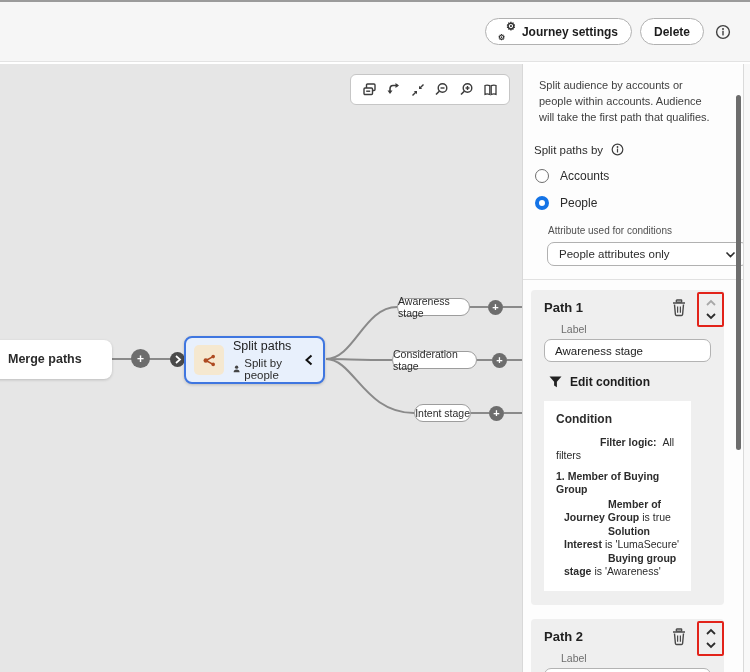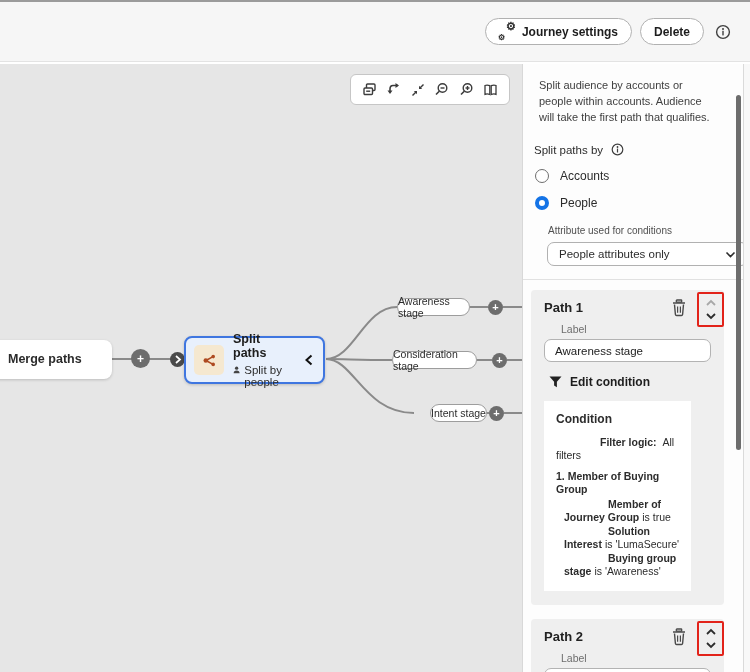--- a/index.html
+++ b/index.html
@@ -24,22 +24,22 @@
   .canvas { position:absolute; left:0; top:62px; width:522px; height:610px; background:#e6e6e6; overflow:hidden; }
   .lines { position:absolute; left:0; top:0; }
   .node { position:absolute; background:#fff; border-radius:8px; box-shadow:0 1px 3px rgba(0,0,0,.18); }
   .merge-node { left:-16px; top:276px; width:128px; height:39px; line-height:39px;
                 padding-left:24px; font-size:12.5px; font-weight:bold; }
   .split-node { left:184px; top:272px; width:141px; height:48px; background:#e8f0fc;
                 border:2px solid #3f76e0; display:flex; align-items:center; padding:0 8px; gap:9px; }
   .split-tile { width:30px; height:30px; background:#f5e8d0; border-radius:5px;
                 display:flex; align-items:center; justify-content:center; flex:none; }
   .split-texts { flex:1; }
-  .split-title { font-size:12.5px; font-weight:bold; color:#1d1d1d; }
-  .split-sub { font-size:11.5px; color:#2c2c2c; display:flex; gap:4px; margin-top:4px; }
+  .split-title { font-size:12.5px; font-weight:normal; color:#1d1d1d; }
+  .split-sub { font-size:11.5px; color:#2c2c2c; display:flex; align-items:center; gap:4px; margin-top:4px; }
   .collapse-btn { background:none; border:none; padding:0; cursor:pointer; display:flex; }
   .circle-plus { position:absolute; background:#6d6d6d; border-radius:50%; color:#fff;
                  display:flex; align-items:center; justify-content:center;
                  font-size:12px; font-weight:bold; border:none; cursor:pointer; }
   .arrow-circle { position:absolute; left:170px; top:287.5px; width:15px; height:15px;
                   background:#4a4a4a; border-radius:50%; display:flex; align-items:center; justify-content:center; }
   .pill { position:absolute; height:18px; background:#fff; border:1px solid #9d9d9d; border-radius:9px;
           font-size:10.5px; color:#2c2c2c; display:flex; align-items:center; justify-content:center; }
   .canvas-toolbar { position:absolute; left:350px; top:10px; width:160px; height:31px; background:#fff;
                     border:1px solid #c6c6c6; border-radius:6px; display:flex; align-items:center;
@@ -218,21 +218,21 @@
         </svg>
       </button>
     </div>
 
     <div class="pill" style="left:397px; top:234px; width:73px;">
       <span>Awareness stage</span>
     </div>
     <div class="pill" style="left:392px; top:287px; width:85px;">
       <span>Consideration stage</span>
     </div>
-    <div class="pill" style="left:430px; top:340px; width:57px;">
+    <div class="pill" style="left:414px; top:340px; width:57px;justify-content:flex-end;">
       <span>Intent stage</span>
     </div>
 
     <button class="circle-plus" style="left:488px; top:235.5px; width:15px; height:15px; font-size:11px;">
         <span>+</span>
       </button>
     <button class="circle-plus" style="left:492px; top:288.5px; width:15px; height:15px; font-size:11px;">
         <span>+</span>
       </button>
     <button class="circle-plus" style="left:489px; top:341.5px; width:15px; height:15px; font-size:11px;">

